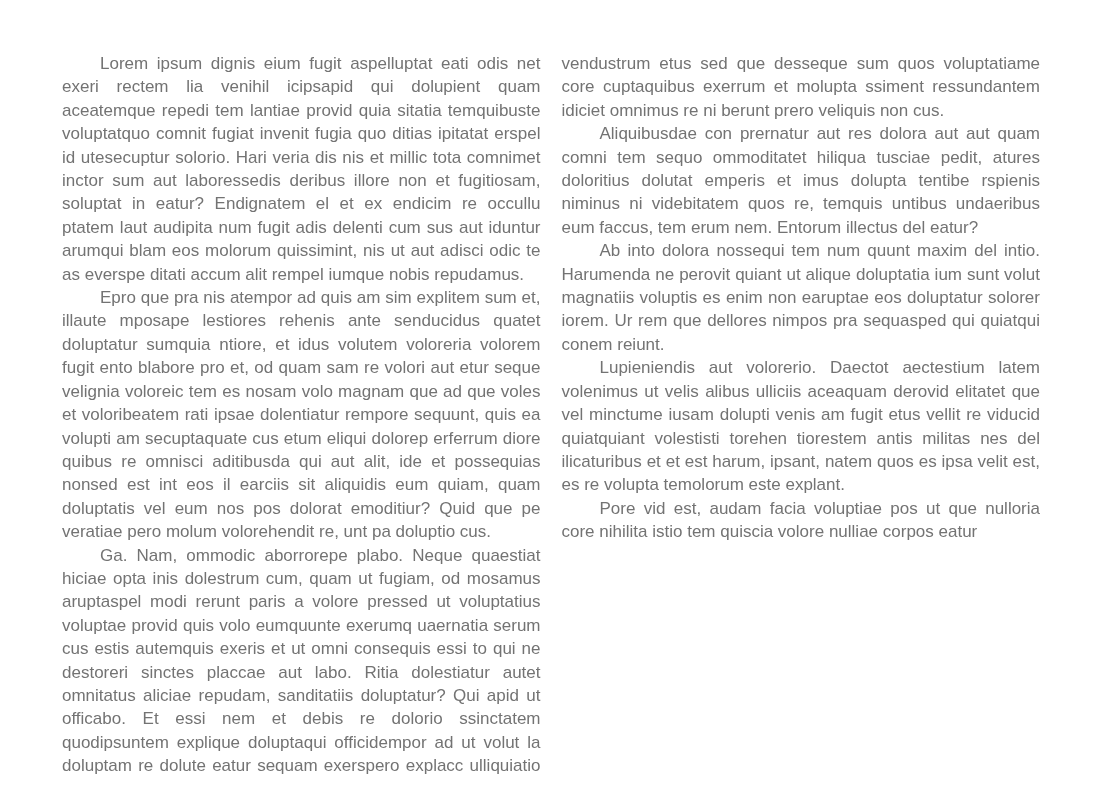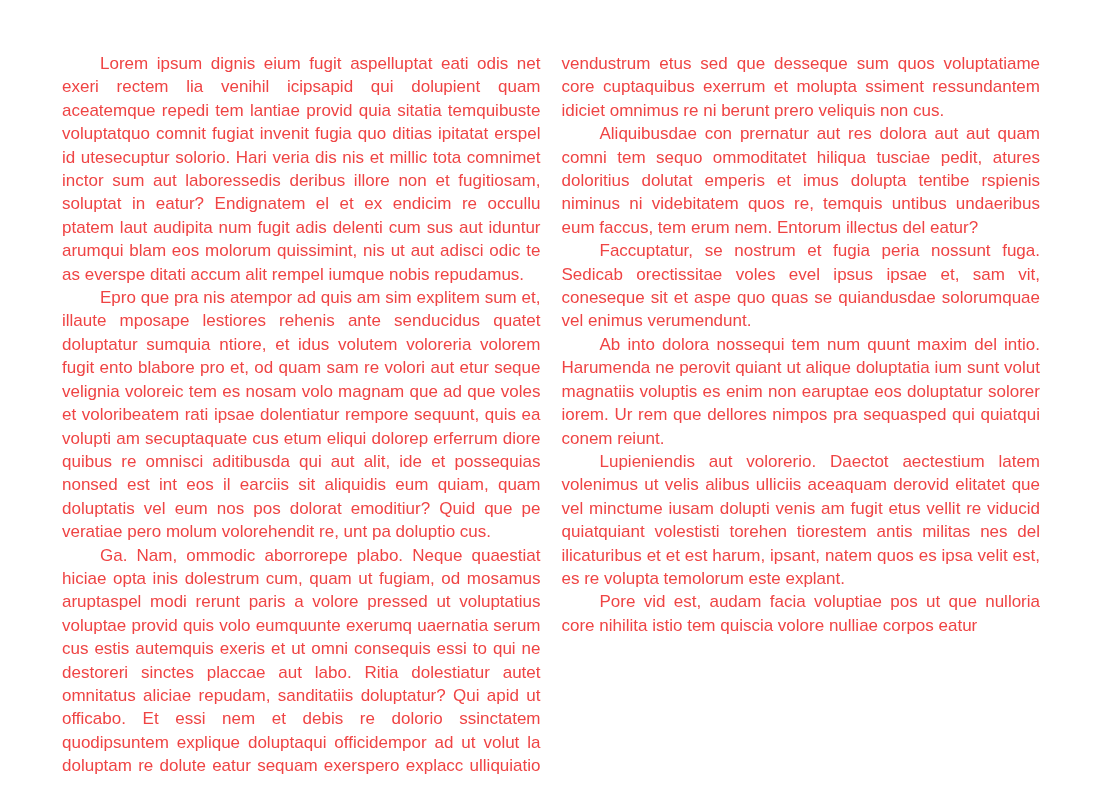--- a/index.html
+++ b/index.html
@@ -21,37 +21,36 @@
     left: 62px;
     width: 978px;   
     height: 730px;
     column-count: 2;
     column-gap: 21px;
     column-fill: auto;
     overflow: hidden;
     font-family: "Liberation Sans", sans-serif;
     font-size: 17px;
     line-height: 23.4px;
-    color: #ef4444;
+    color: #737373;
     text-align: justify;
   }
   .text-flow p {
     margin: 0;
     padding: 0;
     text-indent: 38px;
     hyphens: none;
   }
 </style>
 </head>
 <body>
 
 <div class="page">
   <div class="text-flow">
     <p>Lorem ipsum dignis eium fugit aspelluptat eati odis net exeri rectem lia venihil icipsapid qui dolupient quam aceatemque repedi tem lantiae provid quia sitatia temquibuste voluptatquo comnit fugiat invenit fugia quo ditias ipitatat erspel id utesecuptur solorio. Hari veria dis nis et millic tota comnimet inctor sum aut laboressedis deribus illore non et fugitiosam, soluptat in eatur? Endignatem el et ex endicim re occullu ptatem laut audipita num fugit adis delenti cum sus aut iduntur arumqui blam eos molorum quissimint, nis ut aut adisci odic te as everspe ditati accum alit rempel iumque nobis repudamus.</p>
     <p>Epro que pra nis atempor ad quis am sim explitem sum et, illaute mposape lestiores rehenis ante senducidus quatet doluptatur sumquia ntiore, et idus volutem voloreria volorem fugit ento blabore pro et, od quam sam re volori aut etur seque velignia voloreic tem es nosam volo magnam que ad que voles et voloribeatem rati ipsae dolentiatur rempore sequunt, quis ea volupti am secuptaquate cus etum eliqui dolorep erferrum diore quibus re omnisci aditibusda qui aut alit, ide et possequias nonsed est int eos il earciis sit aliquidis eum quiam, quam doluptatis vel eum nos pos dolorat emoditiur? Quid que pe veratiae pero molum volorehendit re, unt pa doluptio cus.</p>
     <p>Ga. Nam, ommodic aborrorepe plabo. Neque quaestiat hiciae opta inis dolestrum cum, quam ut fugiam, od mosamus aruptaspel modi rerunt paris a volore pressed ut voluptatius voluptae provid quis volo eumquunte exerumq uaernatia serum cus estis autemquis exeris et ut omni consequis essi to qui ne destoreri sinctes placcae aut labo. Ritia dolestiatur autet omnitatus aliciae repudam, sanditatiis doluptatur? Qui apid ut officabo. Et essi nem et debis re dolorio ssinctatem quodipsuntem explique doluptaqui officidempor ad ut volut la doluptam re dolute eatur sequam exerspero explacc ulliquiatio vendustrum etus sed que desseque sum quos voluptatiame core cuptaquibus exerrum et molupta ssiment ressundantem idiciet omnimus re ni berunt prero veliquis non cus.</p>
     <p>Aliquibusdae con prernatur aut res dolora aut aut quam comni tem sequo ommoditatet hiliqua tusciae pedit, atures doloritius dolutat emperis et imus dolupta tentibe rspienis niminus ni videbitatem quos re, temquis untibus undaeribus eum faccus, tem erum nem. Entorum illectus del eatur?</p>
-    <p>Faccuptatur, se nostrum et fugia peria nossunt fuga. Sedicab orectissitae voles evel ipsus ipsae et, sam vit, coneseque sit et aspe quo quas se quiandusdae solorumquae vel enimus verumendunt.</p>
     <p>Ab into dolora nossequi tem num quunt maxim del intio. Harumenda ne perovit quiant ut alique doluptatia ium sunt volut magnatiis voluptis es enim non earuptae eos doluptatur solorer iorem. Ur rem que dellores nimpos pra sequasped qui quiatqui conem reiunt.</p>
     <p>Lupieniendis aut volorerio. Daectot aectestium latem volenimus ut velis alibus ulliciis aceaquam derovid elitatet que vel minctume iusam dolupti venis am fugit etus vellit re viducid quiatquiant volestisti torehen tiorestem antis militas nes del ilicaturibus et et est harum, ipsant, natem quos es ipsa velit est, es re volupta temolorum este explant.</p>
     <p>Pore vid est, audam facia voluptiae pos ut que nulloria core nihilita istio tem quiscia volore nulliae corpos eatur</p>
   </div>
 </div>
 
 </body></html>

